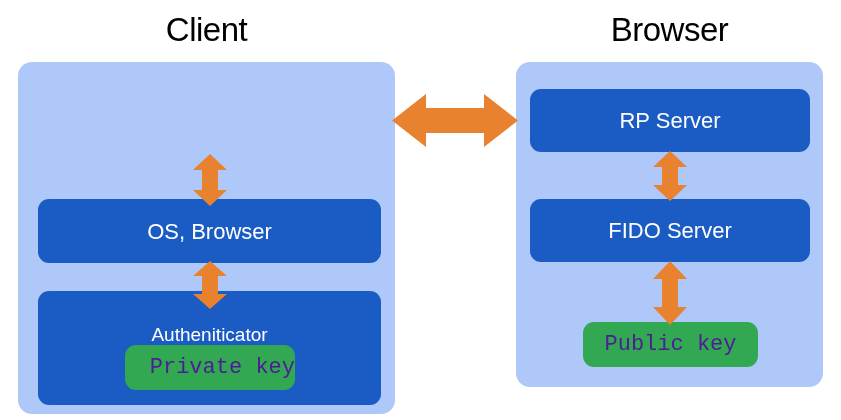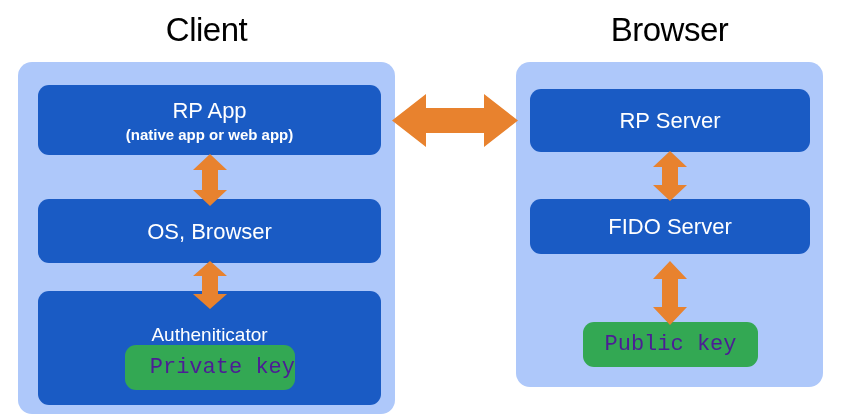--- a/index.html
+++ b/index.html
@@ -74,21 +74,21 @@
   }
 
   
   #box-rp-app        { left: 38px;  top: 85px;  width: 343px; height: 70px; }
   #box-os-browser    { left: 38px;  top: 199px; width: 343px; height: 64px; }
   #box-authenticator { left: 38px;  top: 291px; width: 343px; height: 114px;
                        justify-content: flex-start; padding-top: 30px; }
 
   
   #box-rp-server   { left: 530px; top: 89px;  width: 280px; height: 63px; }
-  #box-fido-server { left: 530px; top: 199px; width: 280px; height: 55px; }
+  #box-fido-server { left: 530px; top: 199px; width: 280px; height: 63px; }
 
   
   .chip {
     position: absolute;
     background: #33A853;
     border-radius: 11px;
     display: flex;
     align-items: center;
     justify-content: center;
     color: #4c1d95;
@@ -116,24 +116,20 @@
 <body>
 
 <div id="diagram">
 
   <div class="col-title" id="title-client">Client</div>
 
   <div class="col-title" id="title-server">Browser</div>
 
   <div class="panel" id="panel-client"></div>
 
-  <div class="box" id="box-rp-app">
-    <div class="box-title">RP App</div>
-    <div class="box-sub">(native app or web app)</div>
-  </div>
 
   <div class="box" id="box-os-browser">
     <div class="box-title">OS, Browser</div>
   </div>
 
   <div class="box" id="box-authenticator">
     <div class="box-title small">Autheniticator</div>
   </div>
 
   <div class="chip" id="chip-private-key">

